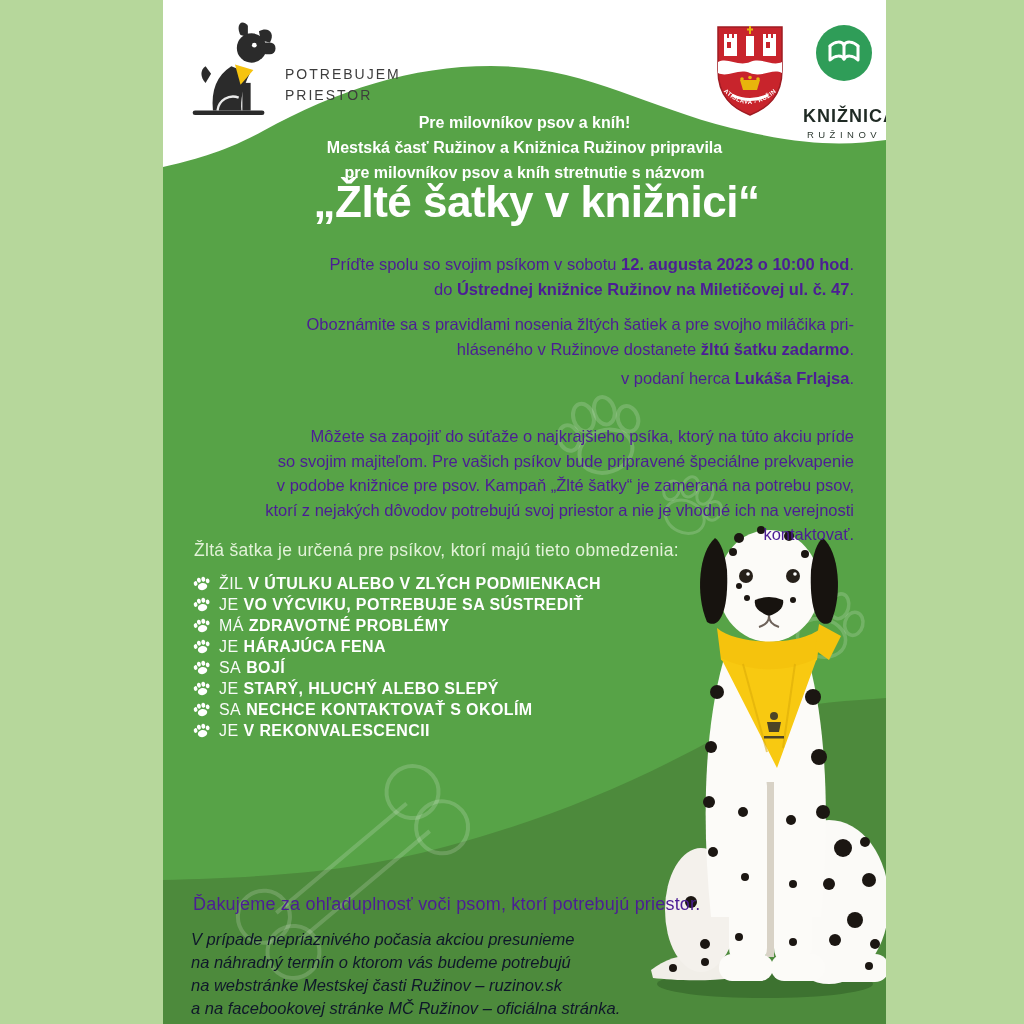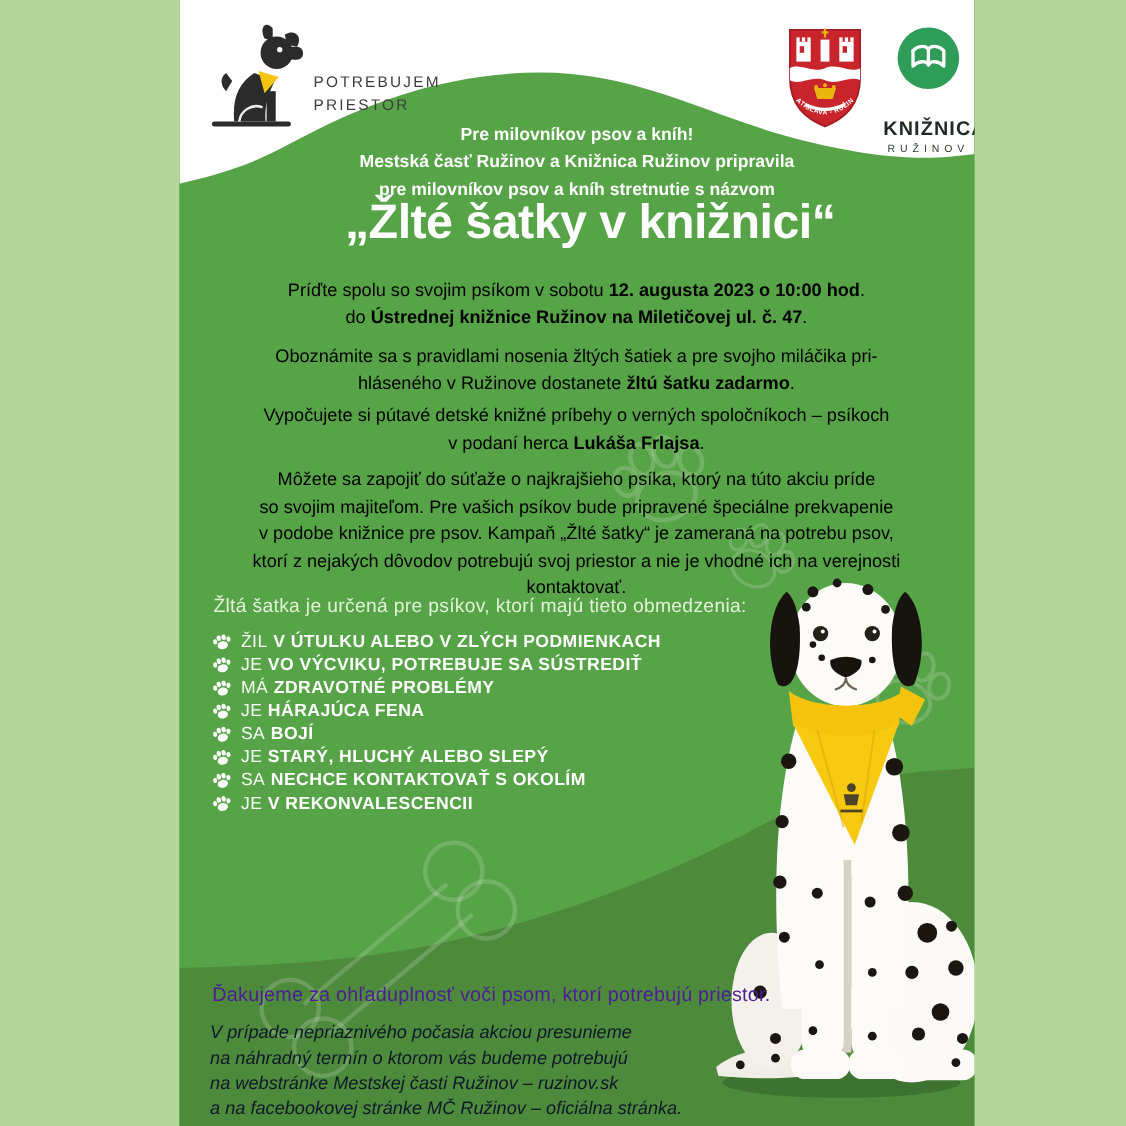--- a/index.html
+++ b/index.html
@@ -14,21 +14,21 @@
   .arms{position:absolute;left:551px;top:24px;}
   .library{position:absolute;left:640px;top:24px;width:82px;text-align:center;}
   .library .l1{font-size:18px;font-weight:bold;color:#1f2a24;letter-spacing:1px;margin-top:20px;}
   .library .l2{font-size:9.5px;color:#2e3a32;letter-spacing:4.5px;margin-top:2px;}
 
   
   .intro{position:absolute;left:0;top:110px;width:723px;text-align:center;color:#fff;
          font-weight:bold;font-size:16px;line-height:25px;}
   .title{position:absolute;left:0;top:177px;width:723px;text-align:center;color:#fff;
          font-weight:bold;font-size:44px;letter-spacing:-0.5px;padding-left:12px;}
-  .para{position:absolute;left:31px;width:660px;text-align:center;color:#000000;
+  .para{position:absolute;left:31px;width:660px;text-align:right;color:#4c1d95;
         font-size:16.5px;line-height:24.5px;}
   .para .b,{font-weight:bold;}
   .b{font-weight:bold;}
   #p0{top:252px;} #p1{top:312px;} #p2{top:366px;} #p3{top:424px;}
 
   .list-header{position:absolute;left:31px;top:540px;color:#e2f2d8;font-size:17.5px;letter-spacing:.3px;}
   .list{position:absolute;left:30px;top:574px;display:flex;flex-direction:column;gap:2px;}
   .list-row{display:flex;align-items:center;height:19px;color:#fff;font-size:16px;letter-spacing:.4px;white-space:nowrap;}
   .paw{width:18px;height:18px;margin-right:8px;transform:rotate(-12deg);flex:none;}
   .list-row .pre{font-weight:normal;opacity:.96;margin-right:5px;}
@@ -229,21 +229,20 @@
 
     <div class="para" id="p0">
         <div><span>Príďte spolu so svojim psíkom v sobotu </span><span class="b">12. augusta 2023 o 10:00 hod</span><span>.</span></div>
         <div><span>do </span><span class="b">Ústrednej knižnice Ružinov na Miletičovej ul. č. 47</span><span>.</span></div>
       </div>
     <div class="para" id="p1">
         <div><span>Oboznámite sa s pravidlami nosenia žltých šatiek a pre svojho miláčika pri-</span></div>
         <div><span>hláseného v Ružinove dostanete </span><span class="b">žltú šatku zadarmo</span><span>.</span></div>
       </div>
     <div class="para" id="p2">
-        <div><span>Vypočujete si pútavé detské knižné príbehy o verných spoločníkoch – psíkoch</span></div>
         <div><span>v podaní herca </span><span class="b">Lukáša Frlajsa</span><span>.</span></div>
       </div>
     <div class="para" id="p3">
         <div><span>Môžete sa zapojiť do súťaže o najkrajšieho psíka, ktorý na túto akciu príde</span></div>
         <div><span>so svojim majiteľom. Pre vašich psíkov bude pripravené špeciálne prekvapenie</span></div>
         <div><span>v podobe knižnice pre psov. Kampaň „Žlté šatky“ je zameraná na potrebu psov,</span></div>
         <div><span>ktorí z nejakých dôvodov potrebujú svoj priestor a nie je vhodné ich na verejnosti</span></div>
         <div><span>kontaktovať.</span></div>
       </div>
 

